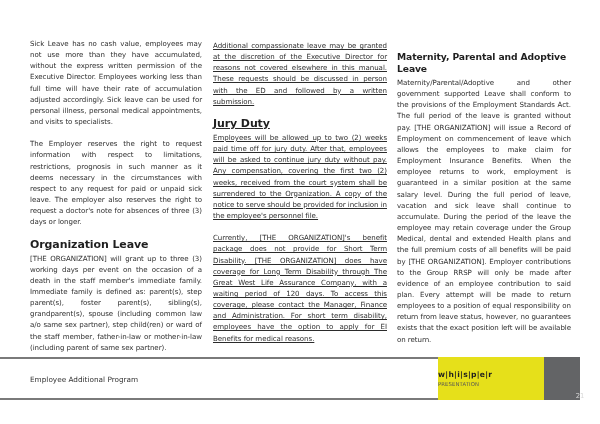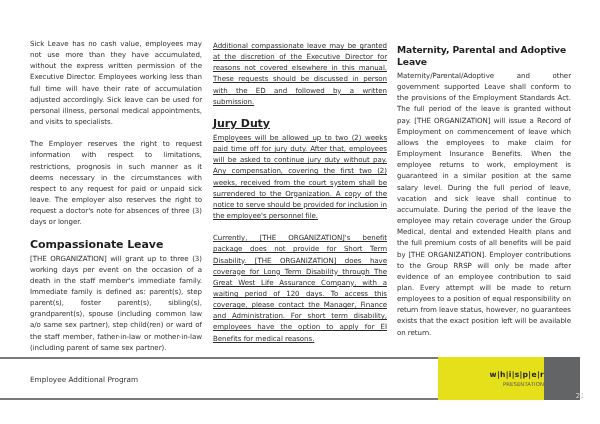--- a/index.html
+++ b/index.html
@@ -10,50 +10,50 @@
   .col2 { left: 213px; width: 174px; top: 40px; text-decoration: underline; }
   .col3 { left: 397px; width: 174px; top: 40px; }
   .para {
     font-size: 7.05px; line-height: 11.15px; text-align: justify;
     letter-spacing: -0.05px; margin-bottom: 11px; color: #2f2f2f;
   }
   .heading {
     font-size: 11px; font-weight: bold; color: #1f1f1f;
     line-height: 12px; margin-bottom: 2px; letter-spacing: -0.1px;
   }
-  .col2 .heading, .col3 .heading { margin-top: 4px; }
+  .col2 .heading, .col3 .heading { margin-top: 11px; }
   .gap-top { margin-top: 2px; }
   .col3 .heading { font-size: 9.2px; }
 
   .footer-line { position: absolute; left: 0; height: 1.5px; background: #7a7a7a; }
   .line-top { top: 357px; width: 438px; }
   .line-bottom { top: 398px; width: 438px; }
   .footer-title {
     position: absolute; left: 30px; top: 375px;
     font-size: 7.3px; color: #333333;
   }
   .brand-box {
     position: absolute; left: 438px; top: 357px; width: 106px; height: 43px;
-    display: flex; flex-direction: column; align-items: flex-end; justify-content: center;
+    display: flex; flex-direction: column; align-items: flex-start; justify-content: center;
   }
   .brand-logo { font-size: 7.6px; font-weight: bold; color: #1f1f1f; letter-spacing: 0.3px; }
   .brand-sub { font-size: 5.3px; color: #555555; margin-top: 2px; letter-spacing: 0.1px; }
   .page-box {
     position: absolute; left: 544px; top: 357px; width: 25px; height: 43px;
     display: flex; align-items: flex-end; justify-content: center; padding-left: 36px;
   }
   .page-num { font-size: 6.8px; color: #d8d8d8; }
 </style>
 </head>
 <body>
 
 <div class="col col1">
   <p class="para">Sick Leave has no cash value, employees may not use more than they have accumulated, without the express written permission of the Executive Director.  Employees working less than full time will have their rate of accumulation adjusted accordingly. Sick leave can be used for personal illness, personal medical appointments, and visits to specialists.</p>
   <p class="para">The Employer reserves the right to request information with respect to limitations, restrictions, prognosis in such manner as it deems necessary in the circumstances with respect to any request for paid or unpaid sick leave.  The employer also reserves the right to request a doctor's note for absences of three (3) days or longer.</p>
-  <h2 class="heading gap-top">Compassionate Leave</h2>
+  <h2 class="heading gap-top">Organization Leave</h2>
   <p class="para">[THE ORGANIZATION] will grant up to three (3) working days per event on the occasion of a death in the staff member's immediate family.  Immediate family is defined as: parent(s), step parent(s), foster parent(s), sibling(s), grandparent(s), spouse (including common law a/o same sex partner), step child(ren) or ward of the staff member, father-in-law or mother-in-law (including parent of same sex partner).</p>
 </div>
 
 <div class="col col2">
   <p class="para">Additional compassionate leave may be granted at the discretion of the Executive Director for reasons not covered elsewhere in this manual. These requests should be discussed in person with the ED and followed by a written submission.</p>
   <h2 class="heading">Jury Duty</h2>
   <p class="para">Employees will be allowed up to two (2) weeks paid time off for jury duty.  After that, employees will be asked to continue jury duty without pay.  Any compensation, covering the first two (2) weeks, received from the court system shall be surrendered to the Organization.  A copy of the notice to serve should be provided for inclusion in the employee's personnel file.</p>
   <p class="para">Currently, [THE ORGANIZATION]'s benefit package does not provide for Short Term Disability.  [THE ORGANIZATION] does have coverage for Long Term Disability through The Great West Life Assurance Company, with a waiting period of 120 days. To access this coverage, please contact the Manager, Finance and Administration.   For short term disability, employees have the option to apply for EI Benefits for medical reasons.</p>
 </div>
 

